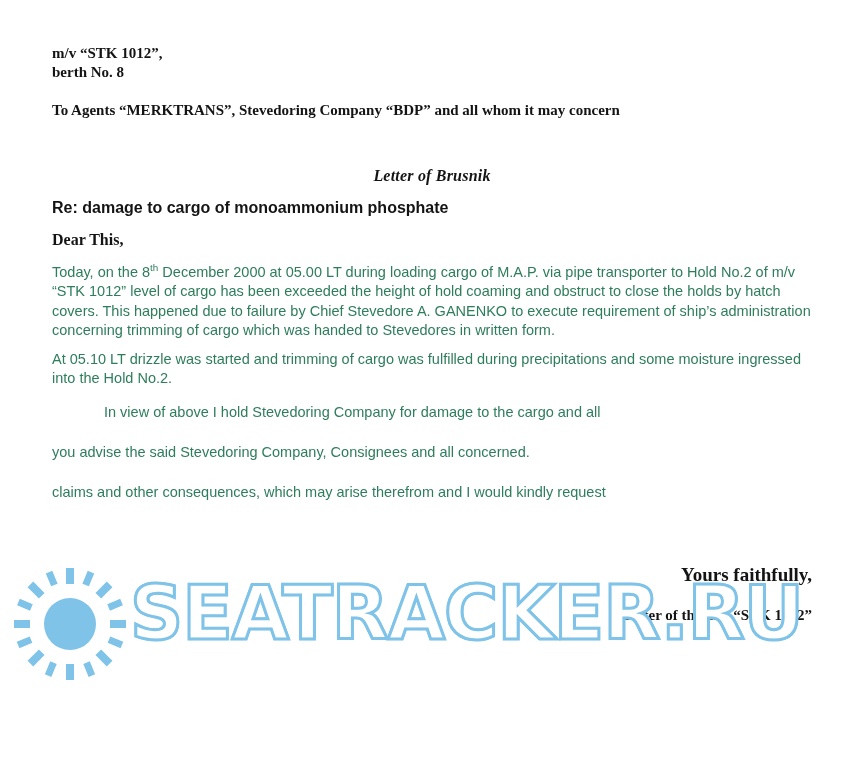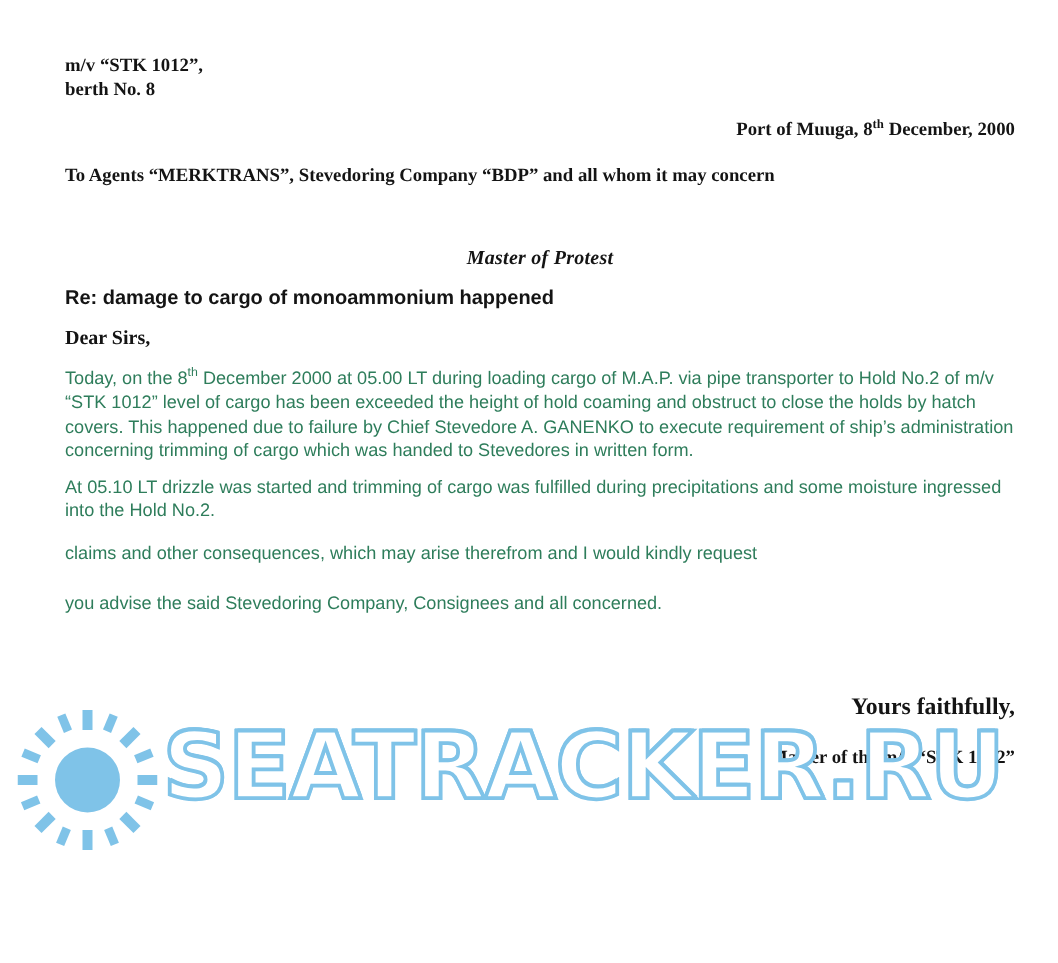--- a/index.html
+++ b/index.html
@@ -139,41 +139,41 @@
 </head>
 <body>
 
 <div class="page">
 
   <div class="doc">
 
     <div class="vessel-line serif">m/v “STK 1012”,</div>
     <div class="vessel-line serif">berth No. 8</div>
 
-    <div class="port-line serif"><span>Port of Muuga, 8</span><sup>th</sup><span> December, 2000</span></div>
 
     <div class="to-agents serif">To Agents “MERKTRANS”, Stevedoring Company “BDP” and all whom it may concern</div>
 
-    <div class="letter-title serif">Master of Protest</div>
-
-    <div class="re-line">Re: damage to cargo of monoammonium happened</div>
-
-    <div class="dear-line">Dear Sirs,</div>
+    <div class="letter-title serif">Letter of Brusnik</div>
+
+    <div class="re-line">Re: damage to cargo of monoammonium phosphate</div>
+
+    <div class="dear-line">Dear This,</div>
 
     <div class="body-green">
 
 
       <div class="para"><span>Today, on the 8</span><sup>th</sup><span> December 2000 at 05.00 LT during loading cargo of M.A.P. via pipe transporter to Hold No.2 of m/v “STK 1012” level of cargo has been exceeded the height of hold coaming and obstruct to close the holds by hatch covers. This happened due to failure by Chief Stevedore A. GANENKO to execute requirement of ship’s administration concerning trimming of cargo which was handed to Stevedores in written form.</span></div>
 
       <div class="para">At 05.10 LT drizzle was started and trimming of cargo was fulfilled during precipitations and some moisture ingressed into the Hold No.2.</div>
 
+      <div class="para indented loose">In view of above I hold Stevedoring Company for damage to the cargo and all</div>
+
+      <div class="para loose">you advise the said Stevedoring Company, Consignees and all concerned.</div>
 
       <div class="para loose">claims and other consequences, which may arise therefrom and I would kindly request</div>
-
-      <div class="para loose">you advise the said Stevedoring Company, Consignees and all concerned.</div>
 
     </div>
 
     <div class="sign-block serif">
       <div>Yours faithfully,</div>
     </div>
 
     <div class="master-line serif">Master of the m/v “STK 1562”</div>
 
   </div>

